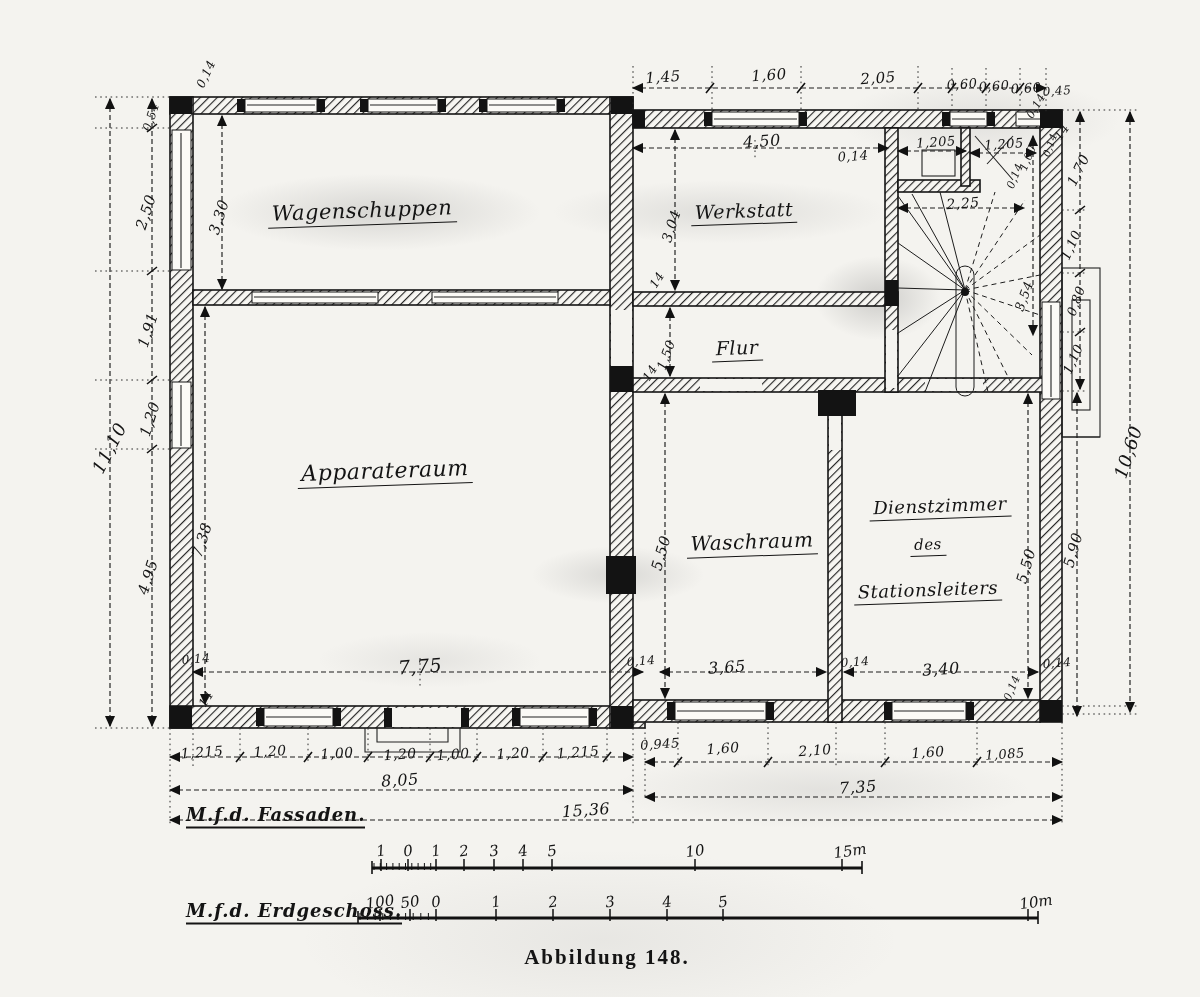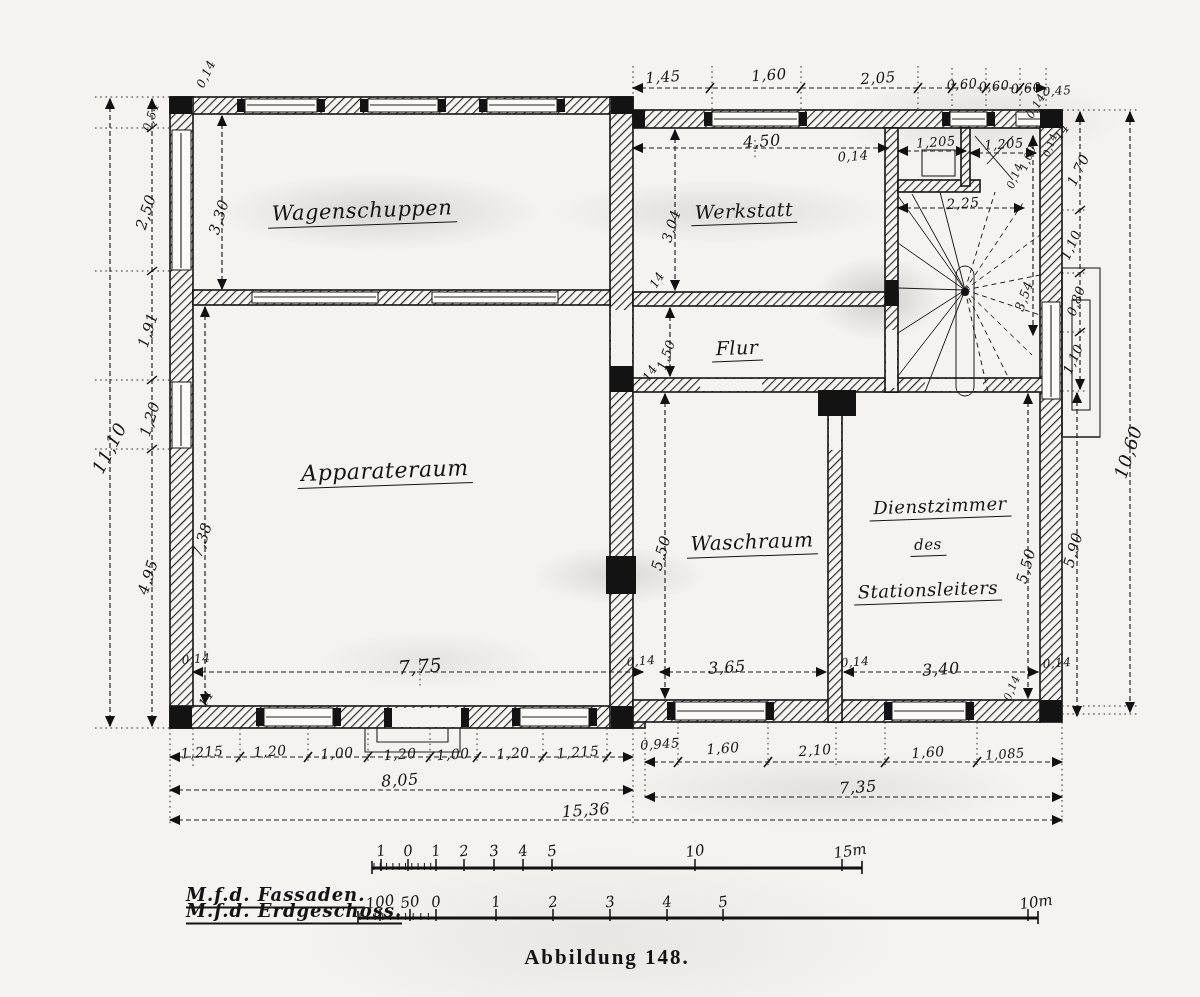--- a/index.html
+++ b/index.html
@@ -331,17 +331,17 @@
       <div class="lbl ticklbl" style="left: 436px; top: 902px; font-size: 15px; transform: translate(-50%, -50%) rotate(-8deg);">0</div>
       <div class="lbl ticklbl" style="left: 496px; top: 902px; font-size: 15px; transform: translate(-50%, -50%) rotate(-8deg);">1</div>
       <div class="lbl ticklbl" style="left: 553px; top: 902px; font-size: 15px; transform: translate(-50%, -50%) rotate(-8deg);">2</div>
       <div class="lbl ticklbl" style="left: 610px; top: 902px; font-size: 15px; transform: translate(-50%, -50%) rotate(-8deg);">3</div>
       <div class="lbl ticklbl" style="left: 667px; top: 902px; font-size: 15px; transform: translate(-50%, -50%) rotate(-8deg);">4</div>
       <div class="lbl ticklbl" style="left: 723px; top: 902px; font-size: 15px; transform: translate(-50%, -50%) rotate(-8deg);">5</div>
       <div class="lbl ticklbl" style="left: 1036px; top: 902px; font-size: 15px; transform: translate(-50%, -50%) rotate(-8deg);">10m</div>
     </div>
 
 
-  <div class="scale-lbl" style="left:186px;top:896px;">M.f.d. Fassaden.</div>
+  <div class="scale-lbl" style="left:186px;top:816px;">M.f.d. Fassaden.</div>
   <div class="scale-lbl" style="left:186px;top:912px;">M.f.d. Erdgeschoss.</div>
 
   <div class="caption-lbl" style="left:607px;top:945px;">Abbildung 148.</div>
 </div>
 
 </body></html>

